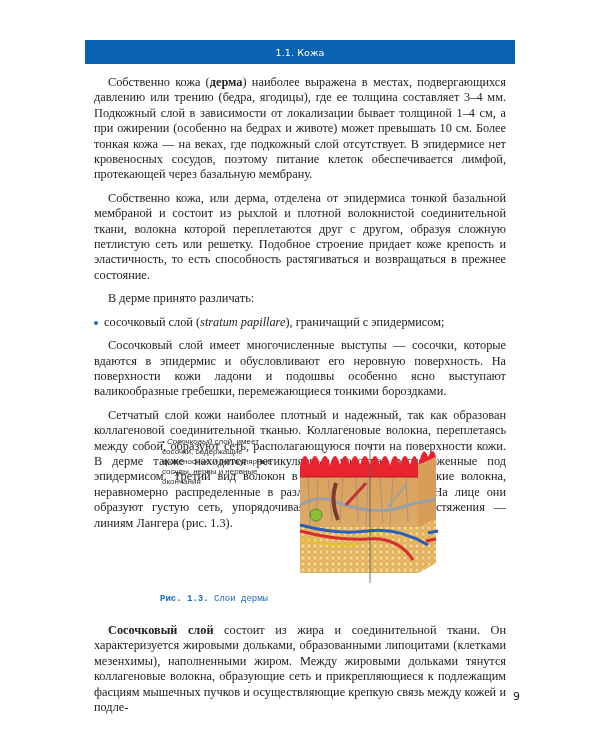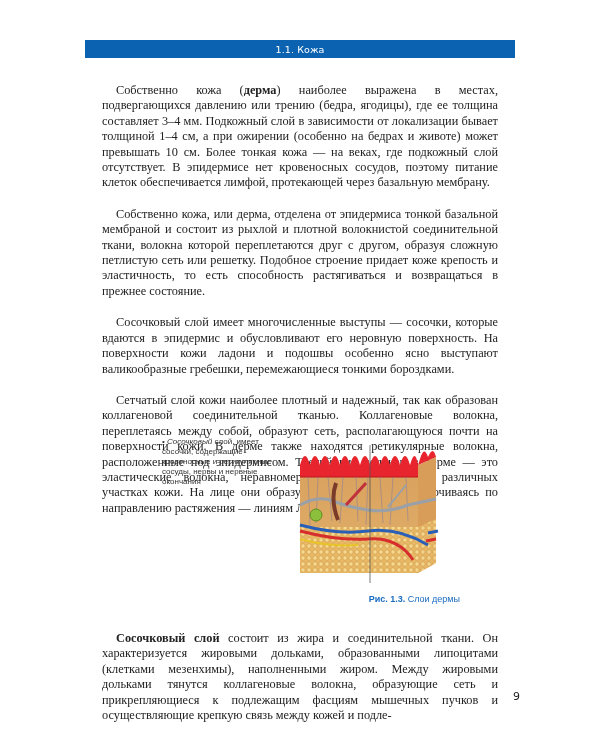--- a/index.html
+++ b/index.html
@@ -1,71 +1,73 @@
 <!DOCTYPE html>
 <html><head>
   <meta charset="utf-8">
   <style>
     html, body { margin: 0; padding: 0; background: #ffffff; }
     body { width: 600px; height: 750px; position: relative; overflow: hidden; }
     .page { position: absolute; left: 0; top: 0; width: 600px; height: 750px; background: #ffffff; }
     .header-bar {
-      position: absolute; left: 85px; top: 40px; width: 430px; height: 18px;
+      position: absolute; left: 85px; top: 40px; width: 430px; height: 24px;
       background: #0b62b0; color: #ffffff;
       font-family: "DejaVu Sans", sans-serif; font-size: 9.5px;
       display: flex; align-items: center; justify-content: center;
       letter-spacing: 0.1px;
     }
     .text-block {
       position: absolute; left: 86px; width: 428px;
       font-family: "Liberation Serif", serif; font-size: 12.3px; line-height: 15.4px;
       color: #222222; text-align: justify;
     }
-    .text-block p { margin: 16px; text-indent: 14px; }
+    .text-block p { margin: 8px; text-indent: 14px; }
     .text-block b { font-weight: bold; }
     .bullet-list { list-style: none; margin: 0; padding: 0 0 0 8px; }
     .bullet-list li { position: relative; padding-left: 10px; text-align: left; }
     .bullet-list li::before {
       content: ""; position: absolute; left: 0; top: 6px; width: 4px; height: 4px;
       border-radius: 50%; background: #1a6cc0;
     }
     .figure {
       position: absolute; left: 160px; top: 435px; width: 300px; height: 150px;
     }
     .fig-text {
       position: absolute; left: 2px; top: 2px; width: 125px;
       font-family: "Liberation Sans", sans-serif; font-size: 8px; line-height: 10px; color: #333;
     }
     .fig-text .item { margin-bottom: 4px; }
     .fig-text .dot { color: #333; }
     .fig-text b i { font-weight: normal; font-style: italic; }
     .fig-image { position: absolute; left: 128px; top: 0px; width: 172px; height: 150px; }
     .caption {
-      position: absolute; left: 160px; top: 594px; width: 300px; text-align: right;
-      font-family: Liberation Sans, sans-serif; font-size: 9px; color: #1a6cc0;
+      position: absolute; left: 160px; top: 594px; width: 300px; text-align: left;
+      font-family: Liberation Mono, monospace; font-size: 9px; color: #1a6cc0;
     }
     .caption .label { font-weight: bold; }
     .page-number {
       position: absolute; left: 500px; top: 690px; width: 20px; text-align: right;
       font-family: "DejaVu Sans", sans-serif; font-size: 11px; color: #222;
     }
   </style>
 </head>
 <body>
 
 <div class="page">
 
   <div class="header-bar">
     <span>1.1. Кожа</span>
   </div>
 
   <div class="text-block" style="top:67px;">
     <p><span>Собственно кожа (</span><b>дерма</b><span>) наиболее выражена в местах, подвергающихся давлению или трению (бедра, ягодицы), где ее толщина составляет 3–4 мм. Подкожный слой в зависимости от локализации бывает толщиной 1–4 см, а при ожирении (особенно на бедрах и животе) может превышать 10 см. Более тонкая кожа — на веках, где подкожный слой отсутствует. В эпидермисе нет кровеносных сосудов, поэтому питание клеток обеспечивается лимфой, протекающей через базальную мембрану.</span></p>
     <p>Собственно кожа, или дерма, отделена от эпидермиса тонкой базальной мембраной и состоит из рыхлой и плотной волокнистой соединительной ткани, волокна которой переплетаются друг с другом, образуя сложную петлистую сеть или решетку. Подобное строение придает коже крепость и эластичность, то есть способность растягиваться и возвращаться в прежнее состояние.</p>
+    <p>В дерме принято различать:</p>
     <ul class="bullet-list">
+      <li><span>сосочковый слой (</span><i>stratum papillare</i><span>), граничащий с эпидермисом;</span></li>
     </ul>
     <p>Сосочковый слой имеет многочисленные выступы — сосочки, которые вдаются в эпидермис и обусловливают его неровную поверхность. На поверхности кожи ладони и подошвы особенно ясно выступают валикообразные гребешки, перемежающиеся тонкими бороздками.</p>
     <p>Сетчатый слой кожи наиболее плотный и надежный, так как образован коллагеновой соединительной тканью. Коллагеновые волокна, переплетаясь между собой, образуют сеть, располагающуюся почти на поверхности кожи. В дерме также находятся ретикулярные волокна, расположенные под эпидермисом. Третий вид волокон в дерме — это эластические волокна, неравномерно распределенные в различных участках кожи. На лице они образуют густую сеть, упорядочиваясь по направлению растяжения — линиям Лангера (рис. 1.3).</p>
   </div>
 
   <div class="figure">
     <div class="fig-text">
       <div class="item"><span class="dot">•</span> <b><i>Сосочковый</i></b><span> слой, имеет сосочки, содержащие кровеносные и ретикулярные сосуды, нервы и нервные окончания</span></div>
     </div>
     <div class="fig-image">

